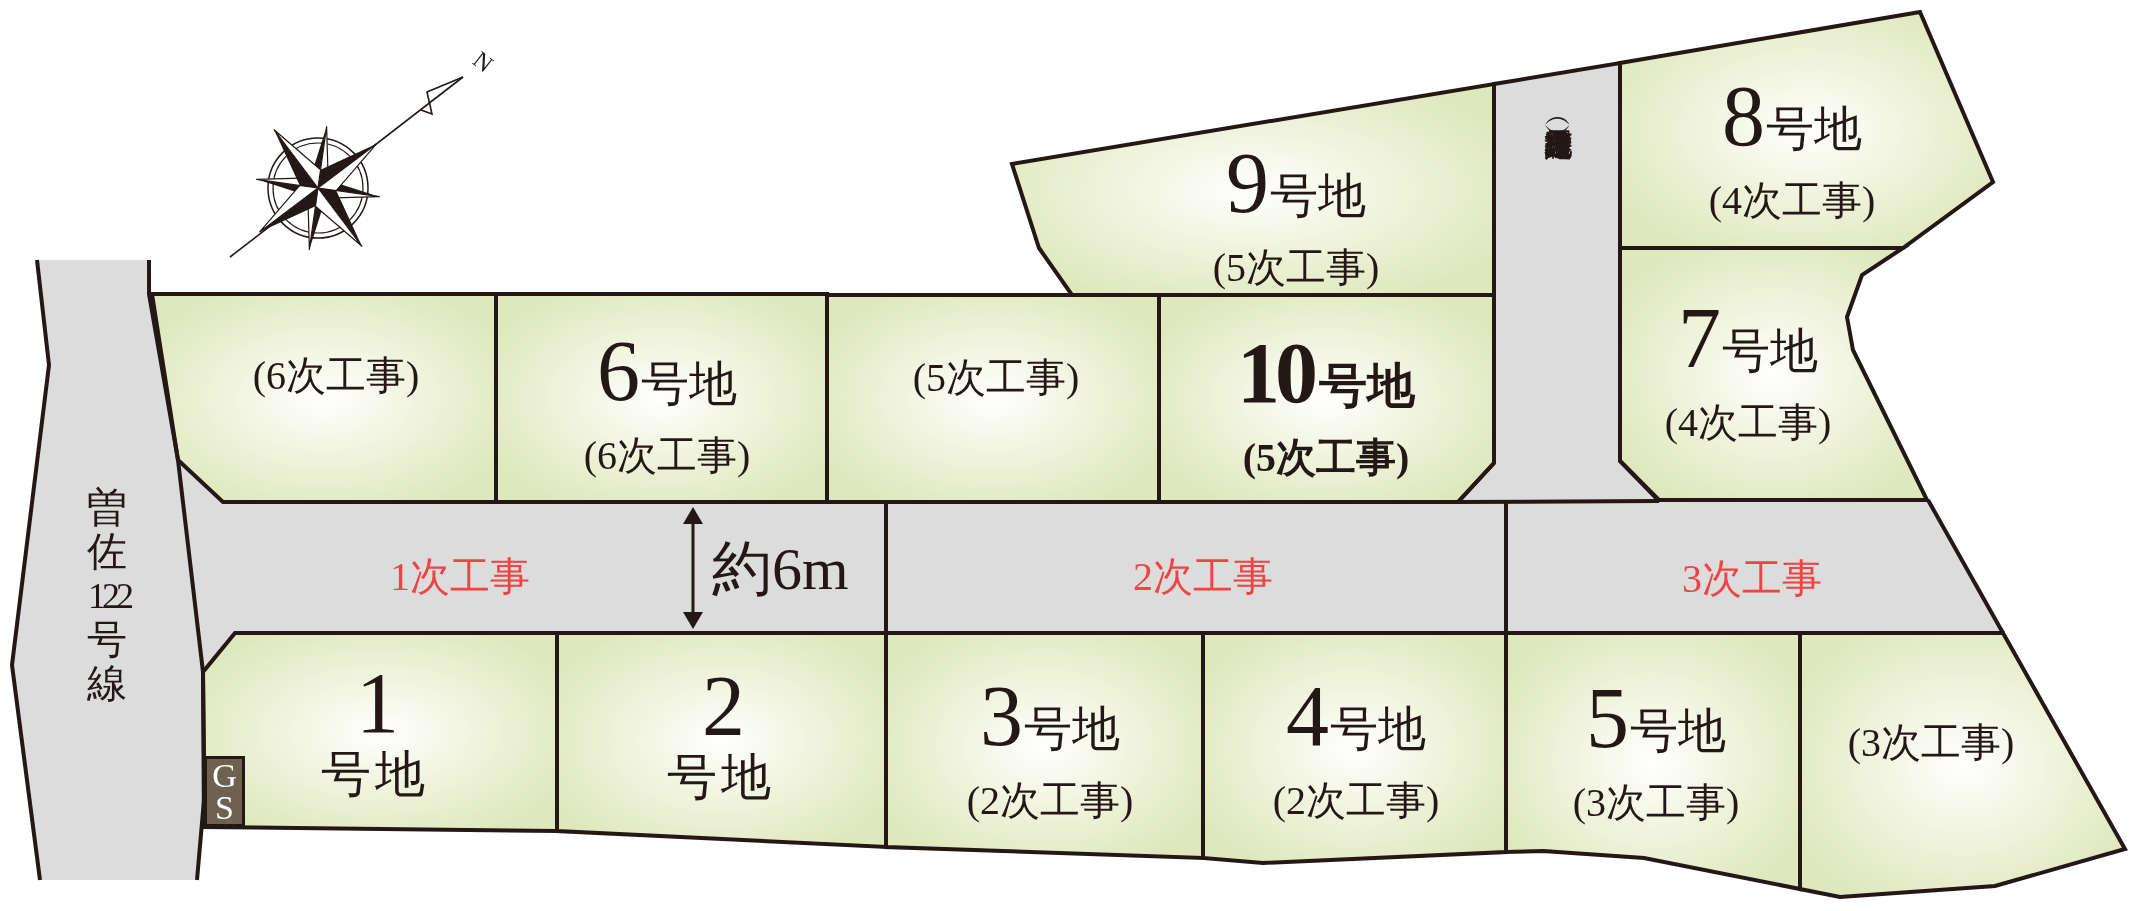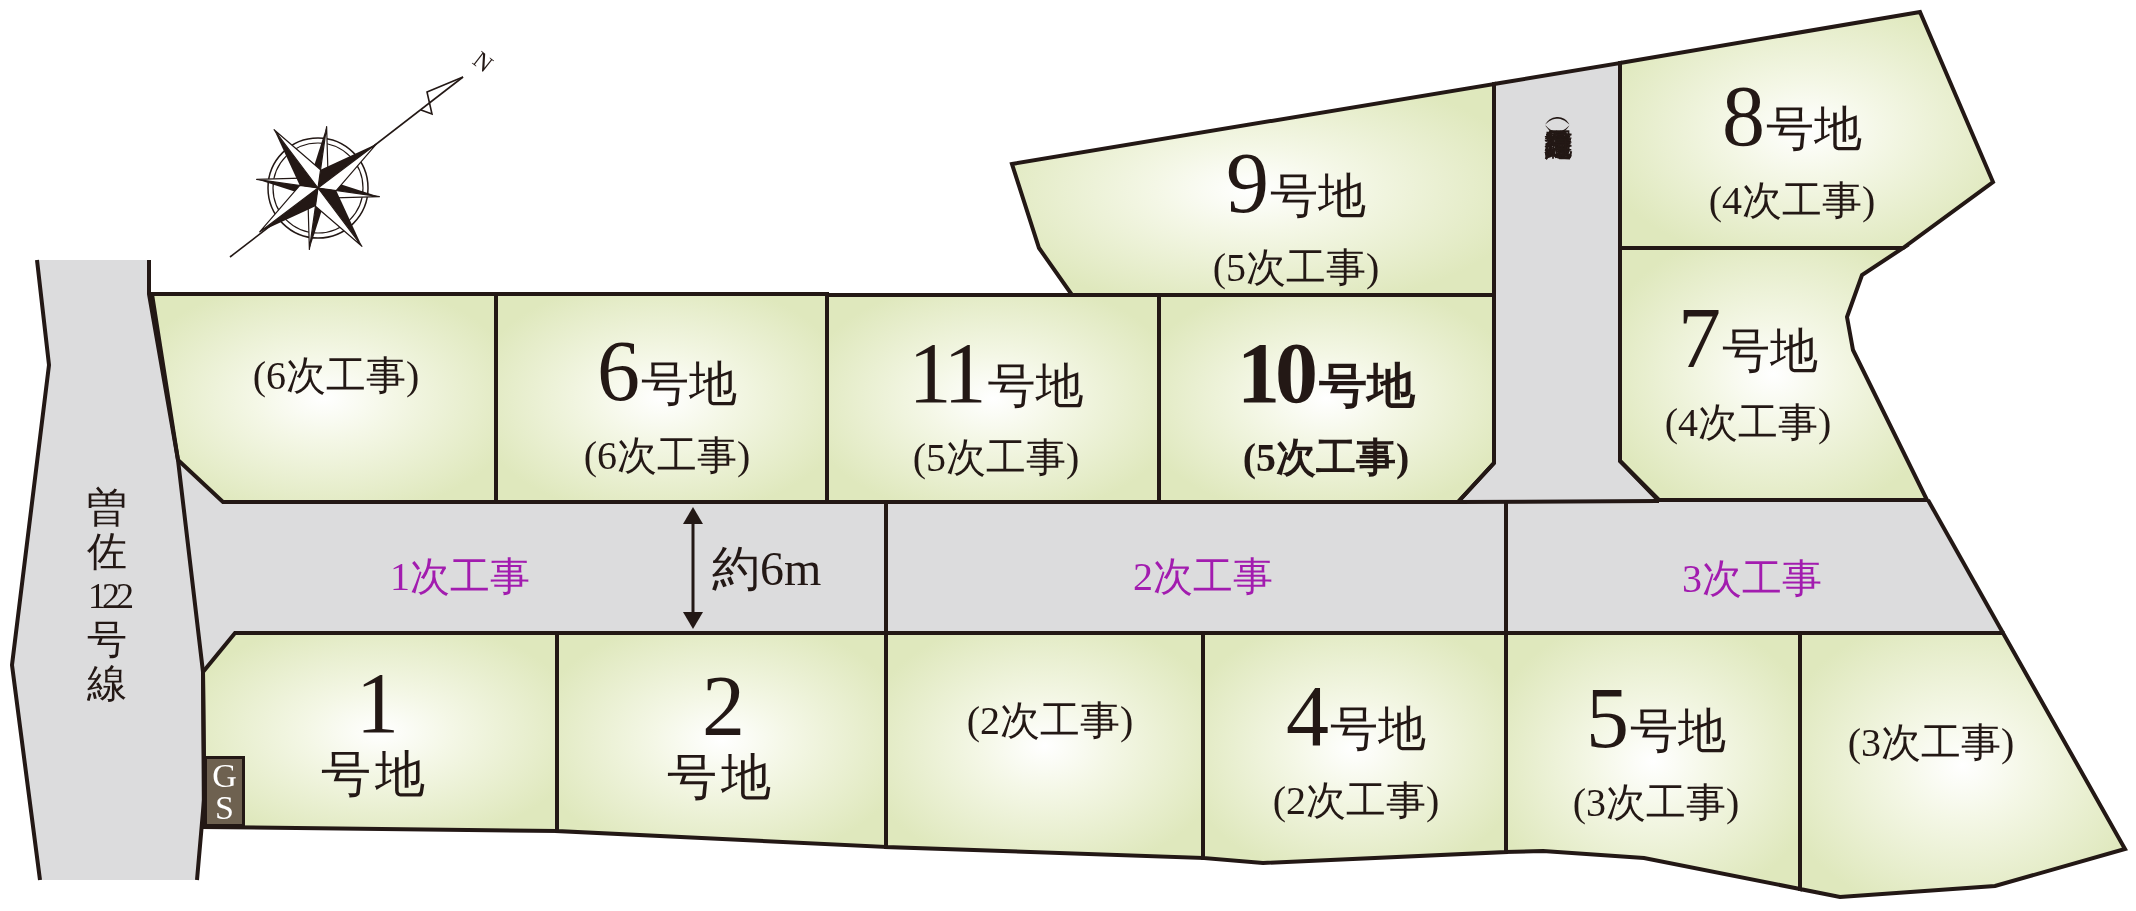--- a/index.html
+++ b/index.html
@@ -51,27 +51,27 @@
       margin-top: 4px;
       letter-spacing: 4px;
     }
 
     .road-label {
       position: absolute;
       transform: translateX(-50%);
       font-size: 40px;
       line-height: 46px;
       white-space: nowrap;
-      color: #a21caf;
+      color: #ef4444;
     }
     .width-label {
       position: absolute;
       left: 712px;
       top: 545px;
-      font-size: 48px;
+      font-size: 60px;
       line-height: 48px;
       white-space: nowrap;
       color: #231815;
     }
 
     .road-name {
       position: absolute;
       left: 107px;
       top: 486px;
       transform: translateX(-50%);
@@ -243,20 +243,21 @@
   <div class="lot-label" style="left:375px; top:663px;">
     <div class="num-line"><span class="num">1</span></div>
     <div class="suffix-line">号地</div>
   </div>
   <div class="lot-label" style="left:721px; top:666px;">
     <div class="num-line"><span class="num">2</span></div>
     <div class="suffix-line">号地</div>
   </div>
 
   <div class="lot-label" style="left:1050px; top:676px;">
+    <div class="num-line"><span class="num">3</span><span class="suffix">号地</span></div>
     <div class="phase">(2次工事)</div>
   </div>
   <div class="lot-label" style="left:1356px; top:676px;">
     <div class="num-line"><span class="num">4</span><span class="suffix">号地</span></div>
     <div class="phase">(2次工事)</div>
   </div>
   <div class="lot-label" style="left:1656px; top:678px;">
     <div class="num-line"><span class="num">5</span><span class="suffix">号地</span></div>
     <div class="phase">(3次工事)</div>
   </div>
@@ -273,21 +274,20 @@
   </div>
   <div class="lot-label" style="left:1296px; top:143px;">
     <div class="num-line"><span class="num">9</span><span class="suffix">号地</span></div>
     <div class="phase">(5次工事)</div>
   </div>
   <div class="lot-label" style="left:1326px; top:333px;font-weight:bold;">
     <div class="num-line"><span class="num">10</span><span class="suffix">号地</span></div>
     <div class="phase">(5次工事)</div>
   </div>
   <div class="lot-label" style="left:996px; top:333px;">
-    <div class="num-line"><span class="num">11</span><span class="suffix">号地</span></div>
     <div class="phase">(5次工事)</div>
   </div>
   <div class="lot-label" style="left:667px; top:331px;">
     <div class="num-line"><span class="num">6</span><span class="suffix">号地</span></div>
     <div class="phase">(6次工事)</div>
   </div>
   <div class="lot-label" style="left:336px; top:331px;">
     <div class="phase">(6次工事)</div>
   </div>
 

